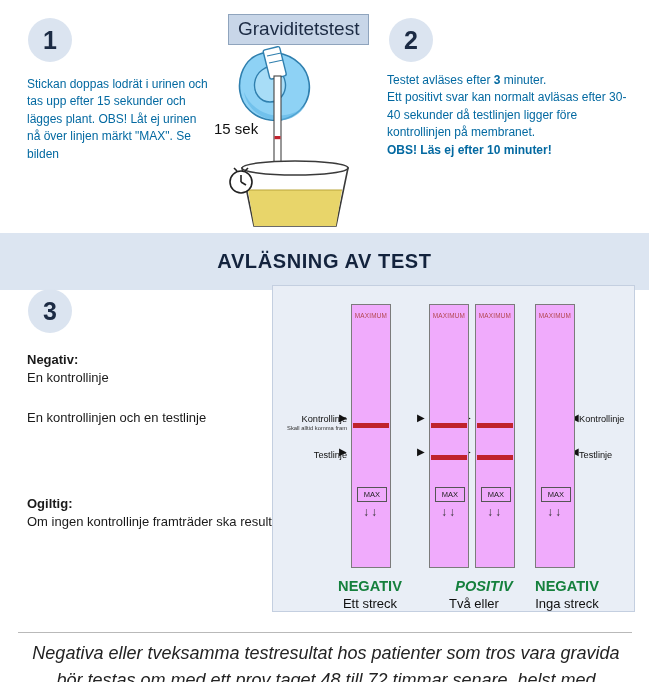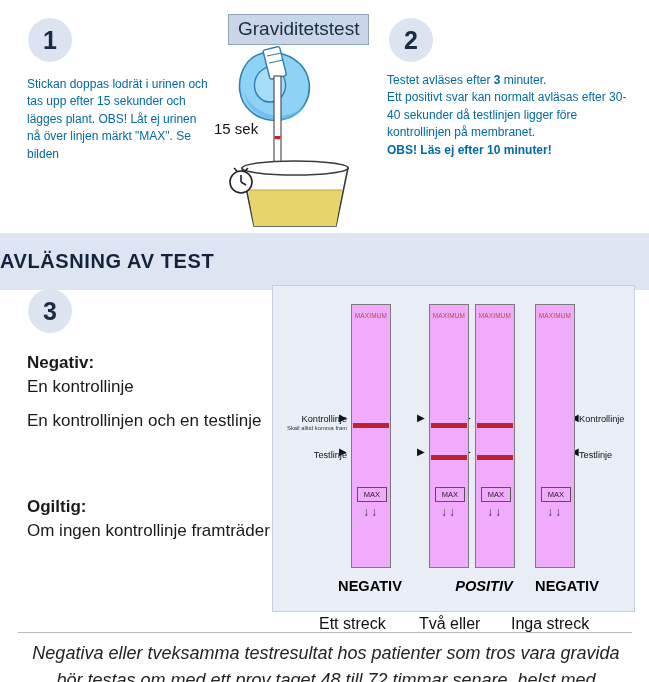--- a/index.html
+++ b/index.html
@@ -93,20 +93,21 @@
   
   .banner {
     position: absolute;
     left: 0;
     top: 233px;
     width: 649px;
     height: 57px;
     background: #dce5f1;
     display: flex;
     align-items: center;
+    justify-content: center;
   }
   .banner-text {
     font-size: 20px;
     font-weight: bold;
     letter-spacing: 0.6px;
     color: #13233d;
   }
 
   
   .lower {
@@ -114,21 +115,21 @@
     left: 0;
     top: 275px;
     width: 649px;
     height: 355px;
   }
   #circle3 { position: absolute; left: 28px; top: 14px; width:44px;height:44px;border-radius:50%;background:#dbe4f0;color:#1c2b44;font-size:25px;font-weight:bold;display:flex;align-items:center;justify-content:center; }
 
   .res-group {
     position: absolute;
     left: 27px;
-    font-size: 17px;
+    font-size: 13px;
     line-height: 1.42;
   }
   .res-group .head { font-weight: bold; }
   #res1 { top: 76px; }
   #res2 { top: 134px; }
   #res3 { top: 220px; }
 
   
   .panel {
     position: absolute;
@@ -242,29 +243,29 @@
   #ptr-k3 { left: 190px; top: 126px; }
   #ptr-t3 { left: 190px; top: 160px; }
   #ptr-k4 { left: 298px; top: 126px; }
   #ptr-t4 { left: 298px; top: 160px; }
 
   .result-name {
     position: absolute;
     top: 292px;
     font-size: 14.6px;
     font-weight: bold;
-    color: #000000;
+    color: #15803d;
     text-align: center;
   }
   .result-sub {
     position: absolute;
     top: 310px;
-    font-size: 16px;
+    font-size: 13px;
     color: #101010;
-    margin-top: 19px;
+    text-align: center;
   }
   #rn-neg { left: 46px; width: 102px; }
   #rs-neg { left: 46px; width: 102px; }
   #rn-pos { left: 156px; width: 110px; font-style: italic; }
   #rs-pos { left: 146px; width: 110px; }
   #rn-og  { left: 238px; width: 112px; }
   #rs-og  { left: 238px; width: 112px; }
 
   
   .divider {

